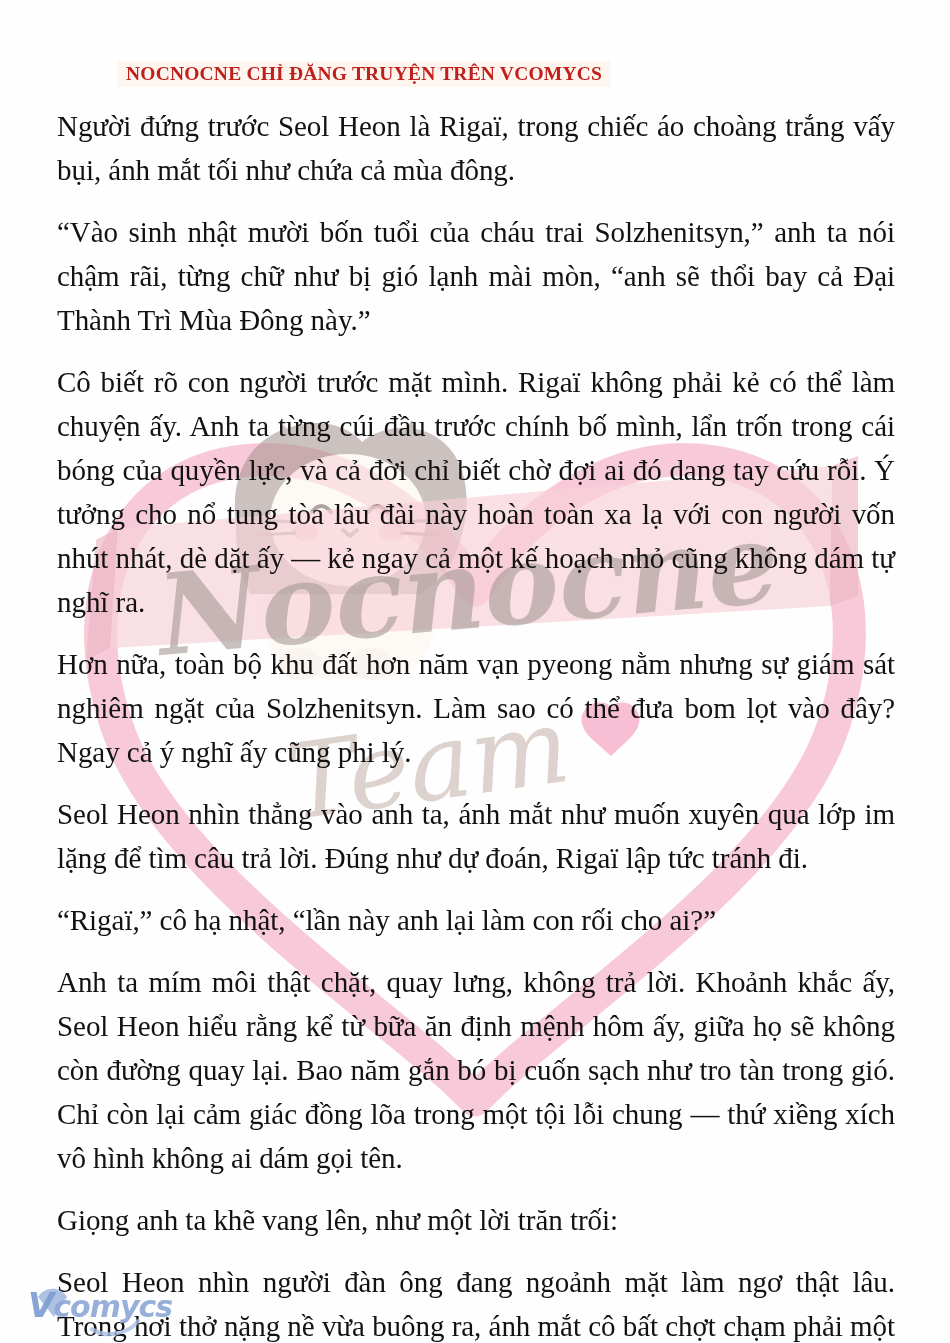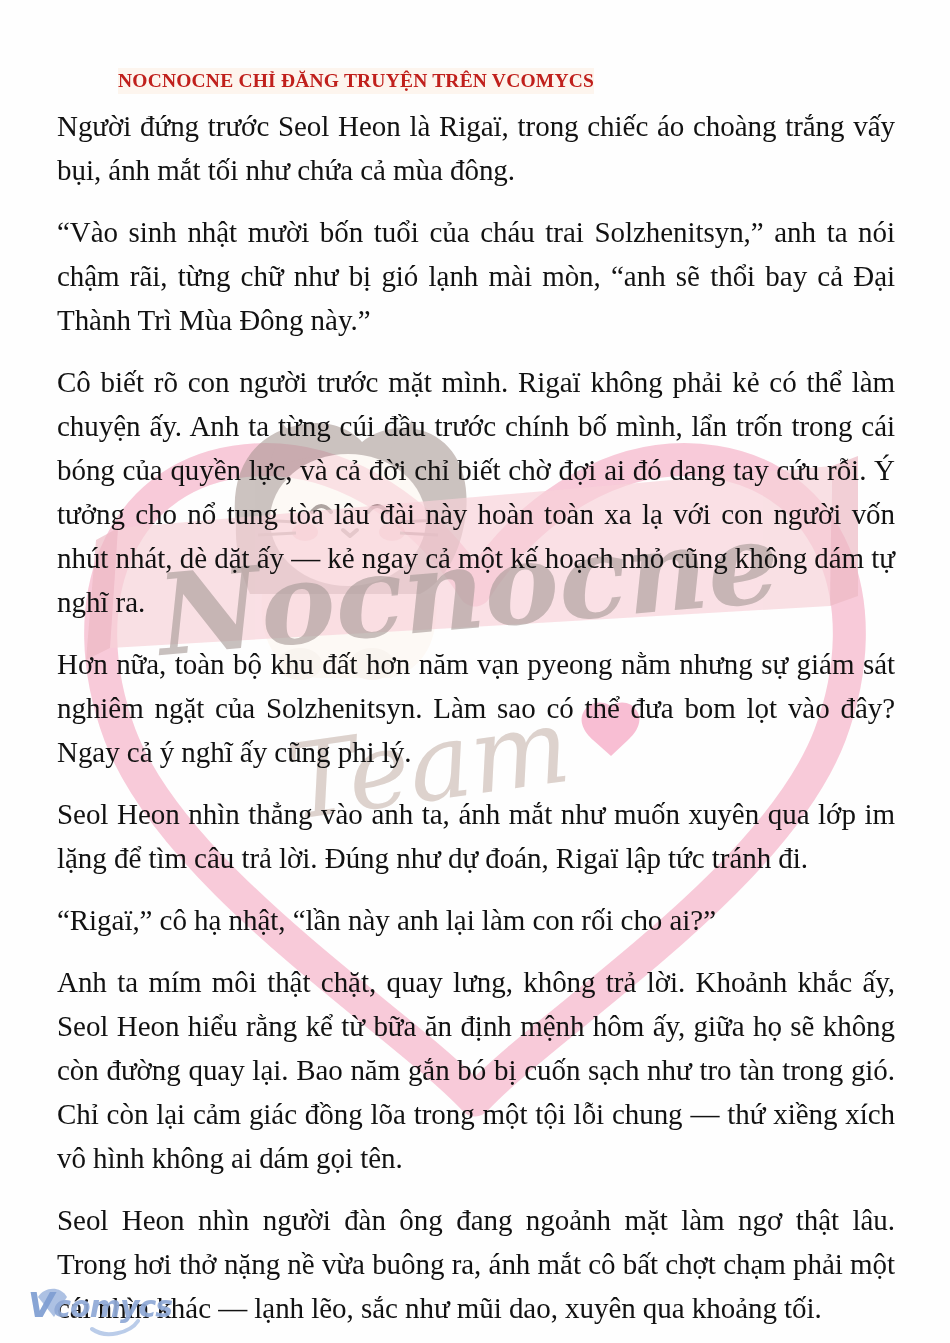--- a/index.html
+++ b/index.html
@@ -42,23 +42,23 @@
   .content-layer {
     position: relative;
     z-index: 2;
     width: 950px;
     height: 1343px;
   }
 
   .header-banner {
     position: absolute;
     left: 118px;
-    top: 68px;
+    top: 61px;
     background: rgba(253, 243, 235, 0.85);
-    padding: 2px 0;
+    padding: 2px 8px;
   }
   .header-banner .header-title {
     font-family: "Liberation Serif", "DejaVu Serif", serif;
     font-weight: bold;
     font-size: 19.5px;
     letter-spacing: 0.2px;
     color: #c0201c;
     white-space: nowrap;
     line-height: 1.15;
   }
@@ -200,20 +200,21 @@
     </div>
 
     <div class="body-text">
       <p class="para">Người đứng trước Seol Heon là Rigaï, trong chiếc áo choàng trắng vấy bụi, ánh mắt tối như chứa cả mùa đông.</p>
       <p class="para">“Vào sinh nhật mười bốn tuổi của cháu trai Solzhenitsyn,” anh ta nói chậm rãi, từng chữ như bị gió lạnh mài mòn, “anh sẽ thổi bay cả Đại Thành Trì Mùa Đông này.”</p>
       <p class="para">Cô biết rõ con người trước mặt mình. Rigaï không phải kẻ có thể làm chuyện ấy. Anh ta từng cúi đầu trước chính bố mình, lẩn trốn trong cái bóng của quyền lực, và cả đời chỉ biết chờ đợi ai đó dang tay cứu rỗi. Ý tưởng cho nổ tung tòa lâu đài này hoàn toàn xa lạ với con người vốn nhút nhát, dè dặt ấy — kẻ ngay cả một kế hoạch nhỏ cũng không dám tự nghĩ ra.</p>
       <p class="para">Hơn nữa, toàn bộ khu đất hơn năm vạn pyeong nằm nhưng sự giám sát nghiêm ngặt của Solzhenitsyn. Làm sao có thể đưa bom lọt vào đây? Ngay cả ý nghĩ ấy cũng phi lý.</p>
       <p class="para">Seol Heon nhìn thẳng vào anh ta, ánh mắt như muốn xuyên qua lớp im lặng để tìm câu trả lời. Đúng như dự đoán, Rigaï lập tức tránh đi.</p>
       <p class="para">“Rigaï,” cô hạ nhật, “lần này anh lại làm con rối cho ai?”</p>
       <p class="para">Anh ta mím môi thật chặt, quay lưng, không trả lời. Khoảnh khắc ấy, Seol Heon hiểu rằng kể từ bữa ăn định mệnh hôm ấy, giữa họ sẽ không còn đường quay lại. Bao năm gắn bó bị cuốn sạch như tro tàn trong gió. Chỉ còn lại cảm giác đồng lõa trong một tội lỗi chung — thứ xiềng xích vô hình không ai dám gọi tên.</p>
+      <p class="para">Giọng anh ta khẽ vang lên, như một lời trăn trối:</p>
       <p class="para">Seol Heon nhìn người đàn ông đang ngoảnh mặt làm ngơ thật lâu. Trong hơi thở nặng nề vừa buông ra, ánh mắt cô bất chợt chạm phải một cái nhìn khác — lạnh lẽo, sắc như mũi dao, xuyên qua khoảng tối.</p>
     </div>
 
   </div>
 
   <svg class="footer-swoosh" width="150" height="55" viewBox="0 0 150 55">
     <path d="M4 14 C 10 4, 26 2, 33 14 L 20 34 Z" fill="#9fb6de" opacity="0.85"></path>
     <path d="M58 46 C 72 56, 96 50, 104 38" fill="none" stroke="#a9bfe3" stroke-width="4" stroke-linecap="round" opacity="0.8"></path>
   </svg>
 

